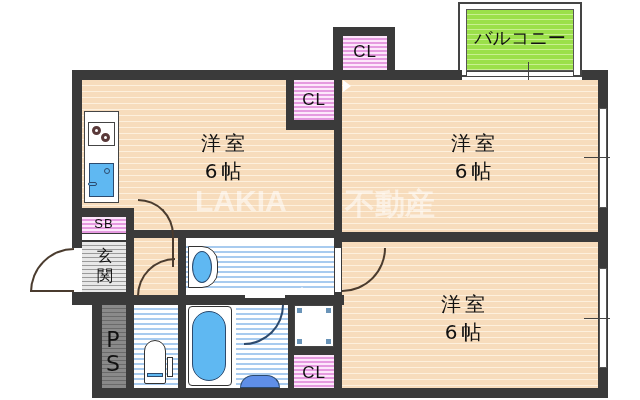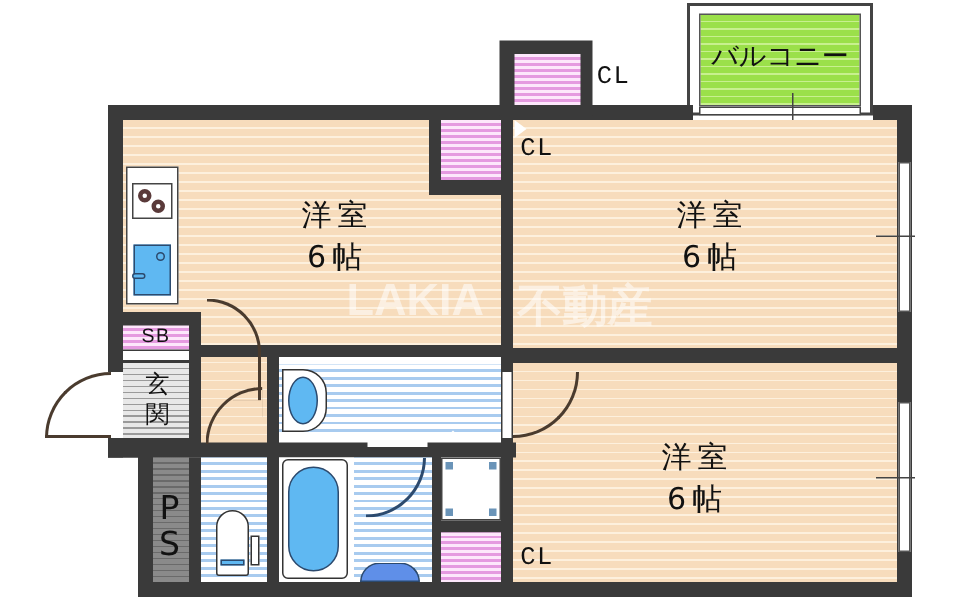--- a/index.html
+++ b/index.html
@@ -7,21 +7,21 @@
   .abs { position:absolute; box-sizing:border-box; }
   .wall { position:absolute; background:#3a3a3a; }
   .room-wood { background: repeating-linear-gradient(to bottom, #f7dcbc 0px, #f7dcbc 5px, #fdf0dd 5px, #fdf0dd 6px); }
   .room-blue { background: repeating-linear-gradient(to bottom, #ffffff 0px, #ffffff 3px, #a8cbef 3px, #a8cbef 5px); }
   .room-pink { background: repeating-linear-gradient(to bottom, #fde7fb 0px, #fde7fb 2px, #e59ae0 2px, #e59ae0 4px); }
   .room-gray { background: repeating-linear-gradient(to bottom, #e8e8e8 0px, #e8e8e8 3px, #9a9a9a 3px, #9a9a9a 4px); }
   .room-darkgray { background: repeating-linear-gradient(to bottom, #8a8a8a 0px, #8a8a8a 3px, #6a6a6a 3px, #6a6a6a 4px); }
   .room-green { background: repeating-linear-gradient(to bottom, #9be04a 0px, #9be04a 4px, #c8f08f 4px, #c8f08f 5px); }
   .label { position:absolute; color:#111; text-align:center; line-height:1.15; }
   .room-label { font-size:20px; letter-spacing:4px; }
-  .cl-label { font-size:17px; font-family:Liberation Mono, monospace; letter-spacing:1px;padding-left:44px; }
+  .cl-label { font-size:17px; font-family:Liberation Sans, sans-serif; letter-spacing:1px; }
   .watermark { position:absolute; color:rgba(255,255,255,0.55); font-weight:bold; font-size:30px; font-family:"Liberation Sans", sans-serif; }
   .window { position:absolute; background:#ffffff; border:1px solid #555; box-sizing:border-box; }
   .door-opening { position:absolute; background:#ffffff; }
   .arc { position:absolute; box-sizing:border-box; border:2px solid #4a3b2e; }
 </style>
 </head>
 <body>
 
 <div class="abs" style="left:458px;top:2px;width:124px;height:75px;border:2px solid #444;background:#fff;"></div>
 <div class="abs room-green" style="left:466px;top:9px;width:108px;height:62px;border:1px solid #555;"></div>
@@ -66,21 +66,21 @@
   <span class="abs" style="left:3px;top:3px;width:9px;height:9px;border-radius:50%;border:3px solid #5a3a3a;"></span>
   <span class="abs" style="left:12px;top:10px;width:9px;height:9px;border-radius:50%;border:3px solid #5a3a3a;"></span>
 </div>
 <div class="abs" style="left:89px;top:163px;width:25px;height:34px;background:#5fb8f2;border:1px solid #2c4a6e;">
   <span class="abs" style="left:14px;top:4px;width:6px;height:6px;border-radius:50%;border:1.5px solid #2c4a6e;"></span>
   <span class="abs" style="left:-2px;top:18px;width:9px;height:4px;border:1.5px solid #2c4a6e;background:#5fb8f2;border-radius:2px;"></span>
 </div>
 
 <div class="arc" style="left:138px;top:199px;width:36px;height:68px;border-left:none;border-bottom:none;border-radius:0 68px 0 0;"></div>
 
-<div class="watermark" style="left:195px;top:184px;margin-left:36px;">LAKIA</div>
+<div class="watermark" style="left:195px;top:184px;">LAKIA</div>
 <div class="watermark" style="left:345px;top:184px;">不動産</div>
 
 <div class="label room-label" style="left:190px;top:132px;width:70px;">洋室</div>
 <div class="label room-label" style="left:190px;top:160px;width:70px;">6帖</div>
 <div class="label room-label" style="left:440px;top:132px;width:70px;">洋室</div>
 <div class="label room-label" style="left:440px;top:160px;width:70px;">6帖</div>
 <div class="label room-label" style="left:430px;top:293px;width:70px;">洋室</div>
 <div class="label room-label" style="left:430px;top:321px;width:70px;">6帖</div>
 
 <div class="abs" style="left:343px;top:80px;width:0;height:0;border-left:8px solid #fff;border-top:6px solid transparent;border-bottom:6px solid transparent;"></div>

